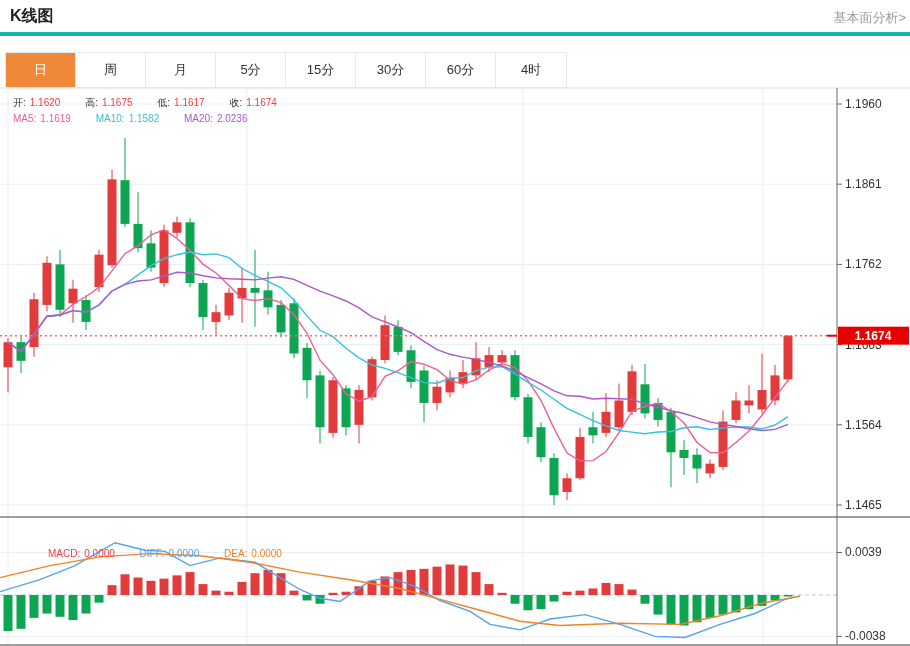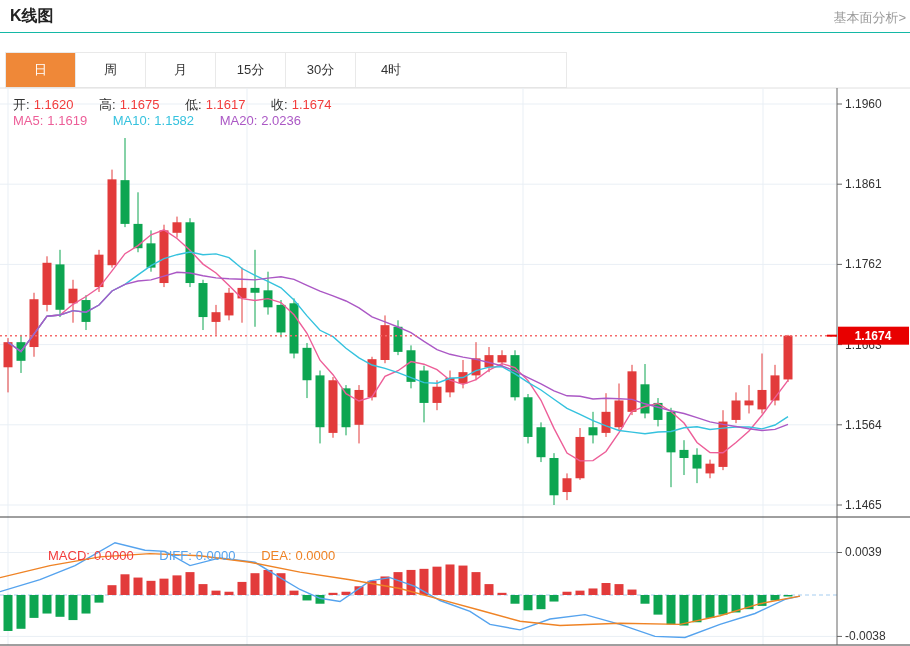--- a/index.html
+++ b/index.html
@@ -1,28 +1,28 @@
 <!DOCTYPE html>
 <html><head>
 <meta charset="utf-8">
 <style>
   html,body{margin:0;padding:0;background:#fff;}
   .app{position:relative;width:910px;height:646px;background:#fff;overflow:hidden;
        font-family:"Liberation Sans","DejaVu Sans",sans-serif;}
-  .header{position:absolute;left:0;top:0;width:910px;height:32px;border-bottom:1px solid #14b8a6;}
+  .header{position:absolute;left:0;top:0;width:910px;height:32px;border-bottom:4px solid #14b8a6;}
   .title{position:absolute;left:10px;top:6px;font-size:16px;font-weight:bold;color:#222;}
   .fund-link{position:absolute;right:4px;top:9px;font-size:13px;color:#999;cursor:pointer;}
   .tabs{position:absolute;left:5px;top:52px;width:560px;height:34px;display:flex;
         border:1px solid #e9e9e9;box-sizing:content-box;background:#fff;}
   .tab{width:70px;height:34px;line-height:34px;text-align:center;font-size:13px;color:#333;
        border-right:1px solid #e9e9e9;cursor:pointer;box-sizing:border-box;background:#fff;}
   .tab:last-child{border-right:none;text-align:center;}
   .tab.active{background:#ef8838;color:#fff;}
   svg{position:absolute;left:0;top:0;}
-  .legend{position:absolute;font-size:13px;white-space:nowrap;}
+  .legend{position:absolute;font-size:10px;white-space:nowrap;}
   .legend span{margin-right:4px;}
   .lg-lab{color:#333;}
   .lg-val{color:#f23c3c;}
   .c-ma5{color:#ed5e98;}
   .c-ma10{color:#35c2de;}
   .c-ma20{color:#ab58c5;}
   .c-macd{color:#f23c3c;}
   .c-diff{color:#55a3ee;}
   .c-dea{color:#ef8325;}
   .gap{display:inline-block;width:14px;}
@@ -33,22 +33,24 @@
 <div class="app">
   <div class="header">
     <div class="title">K线图</div>
     <div class="fund-link">基本面分析&gt;</div>
   </div>
 
   <div class="tabs">
     <div class="tab active">日</div>
     <div class="tab">周</div>
     <div class="tab">月</div>
+    <div class="tab">5分</div>
     <div class="tab">15分</div>
     <div class="tab">30分</div>
+    <div class="tab">60分</div>
     <div class="tab">4时</div>
   </div>
 
   <svg id="chart" width="910" height="646">
       <line x1="0" y1="88" x2="910" y2="88" stroke="#e0e0e0" stroke-width="1"></line>
       <line x1="0" y1="104" x2="837" y2="104" stroke="#e9eff5" stroke-width="1"></line>
       <line x1="0" y1="184.2" x2="837" y2="184.2" stroke="#e9eff5" stroke-width="1"></line>
       <line x1="0" y1="264.4" x2="837" y2="264.4" stroke="#e9eff5" stroke-width="1"></line>
       <line x1="0" y1="344.6" x2="837" y2="344.6" stroke="#e9eff5" stroke-width="1"></line>
       <line x1="0" y1="424.8" x2="837" y2="424.8" stroke="#e9eff5" stroke-width="1"></line>

